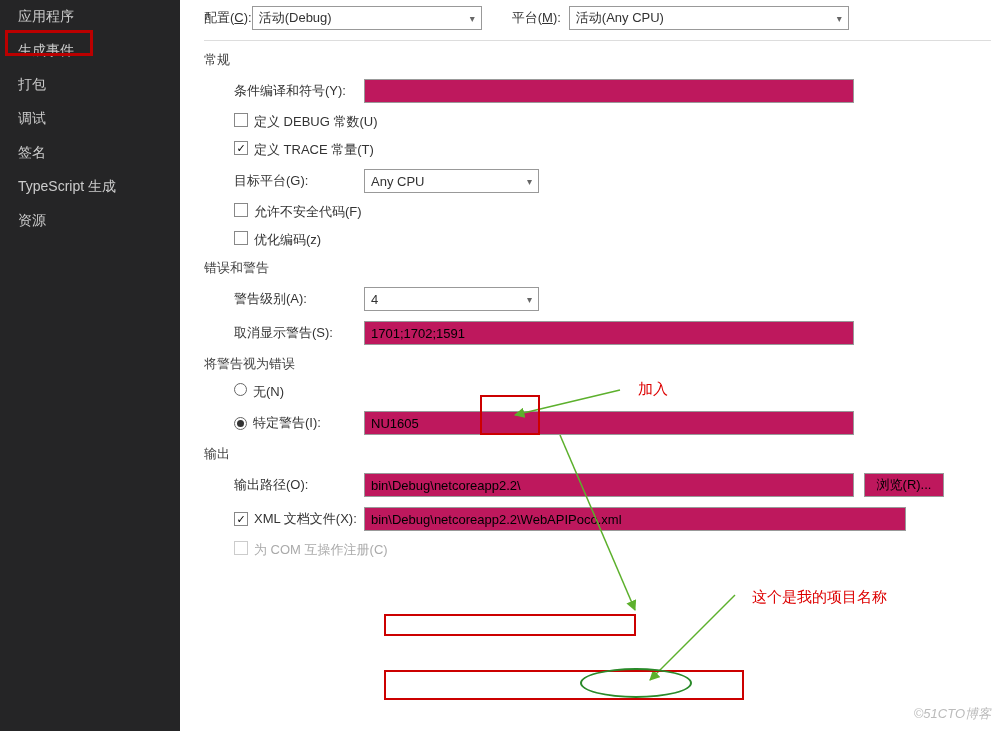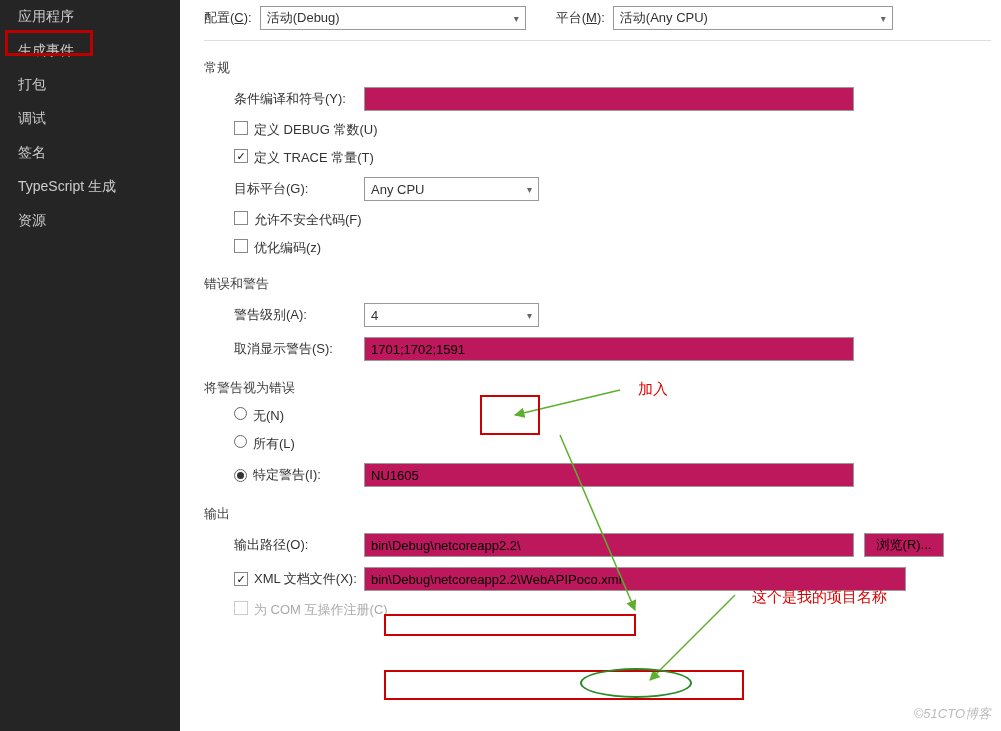--- a/index.html
+++ b/index.html
@@ -11,21 +11,21 @@
 .sidebar-item.selected::after { content:""; position:absolute; right:-10px; top:0; width:0; height:0; border-top:18px solid transparent; border-bottom:18px solid transparent; border-left:12px solid #007acc; }
 .red-box-sel { position:absolute; border:3px solid #b00; }
 
 .main { position: absolute; left: 180px; top: 0; right: 0; bottom: 0; padding: 6px 10px 10px 24px; color: #333; }
 .row { display: flex; align-items: center; margin-bottom: 6px; }
 .cfg-label { font-size: 13px; }
 .underline { text-decoration: underline; }
 .dropdown { height: 24px; border: 1px solid #999; background: #fff; display:inline-flex; align-items:center; padding-left:6px; position:relative; }
 .dropdown .chev { position:absolute; right:6px; font-size:10px; color:#666; }
 
-.section-title { margin: 18px 0 10px 0; font-size: 13px; color: #444; }
+.section-title { margin: 10px 0 10px 0; font-size: 13px; color: #444; }
 .form-row { display:flex; align-items:center; margin-bottom: 10px; }
 .form-label { width: 160px; text-align:left; padding-left: 30px; font-size: 13px; }
 .chk { width:14px; height:14px; border:1px solid #888; display:inline-flex; align-items:center; justify-content:center; margin-right:6px; font-size:11px; color:#000; }
 .chk.checked::after { content:"✓"; }
 .radio { width:13px; height:13px; border:1px solid #666; border-radius:50%; display:inline-flex; align-items:center; justify-content:center; margin-right:6px; }
 .radio.checked::after { content:""; width:7px; height:7px; background:#333; border-radius:50%; }
 .text-input { height: 24px; border: 1px solid #999; padding: 2px 6px; font-size:13px; background:#be185d; }
 .opt-row { display:flex; align-items:flex-start; padding-left: 30px; margin-bottom: 10px; }
 
 .red-box { position:absolute; border:2.5px solid #c00; pointer-events:none; }
@@ -48,21 +48,21 @@
   <div class="sidebar-item">签名</div>
   <div class="sidebar-item">TypeScript 生成</div>
   <div class="sidebar-item">资源</div>
 </div>
 <div class="red-box-sel" style="left:5px; top:30px; width:88px; height:26px;"></div>
 
 <div class="main">
 
   <div class="row">
     <span class="cfg-label"><span>配置(</span><span class="underline">C</span><span>):</span></span>
-    <div class="dropdown" style="width:266px; margin-left:8px;text-align:right;">
+    <div class="dropdown" style="width:230px; text-align:right;">
       <span>活动(Debug)</span>
       <span class="chev">▾</span>
     </div>
     <span class="cfg-label" style="margin-left:30px;"><span>平台(</span><span class="underline">M</span><span>):</span></span>
     <div class="dropdown" style="width:280px; margin-left:8px;">
       <span>活动(Any CPU)</span>
       <span class="chev">▾</span>
     </div>
   </div>
 
@@ -108,24 +108,20 @@
   <div class="form-row">
     <div class="form-label">取消显示警告(S):</div>
     <input class="text-input" style="width: 490px;" value="1701;1702;1591">
   </div>
 
   <div class="section-title">将警告视为错误</div>
   <div class="opt-row">
       <span class="radio"></span>
       <span>无(N)</span>
     </div>
-  <div class="opt-row">
-      <span class="radio"></span>
-      <span>所有(L)</span>
-    </div>
   <div class="form-row">
     <div style="display:flex;align-items:center;width:160px;padding-left:30px;">
       <span class="radio checked"></span>
       <span>特定警告(I):</span>
     </div>
     <input class="text-input" style="width: 490px;" value="NU1605">
   </div>
 
   <div class="section-title">输出</div>
   <div class="form-row">

